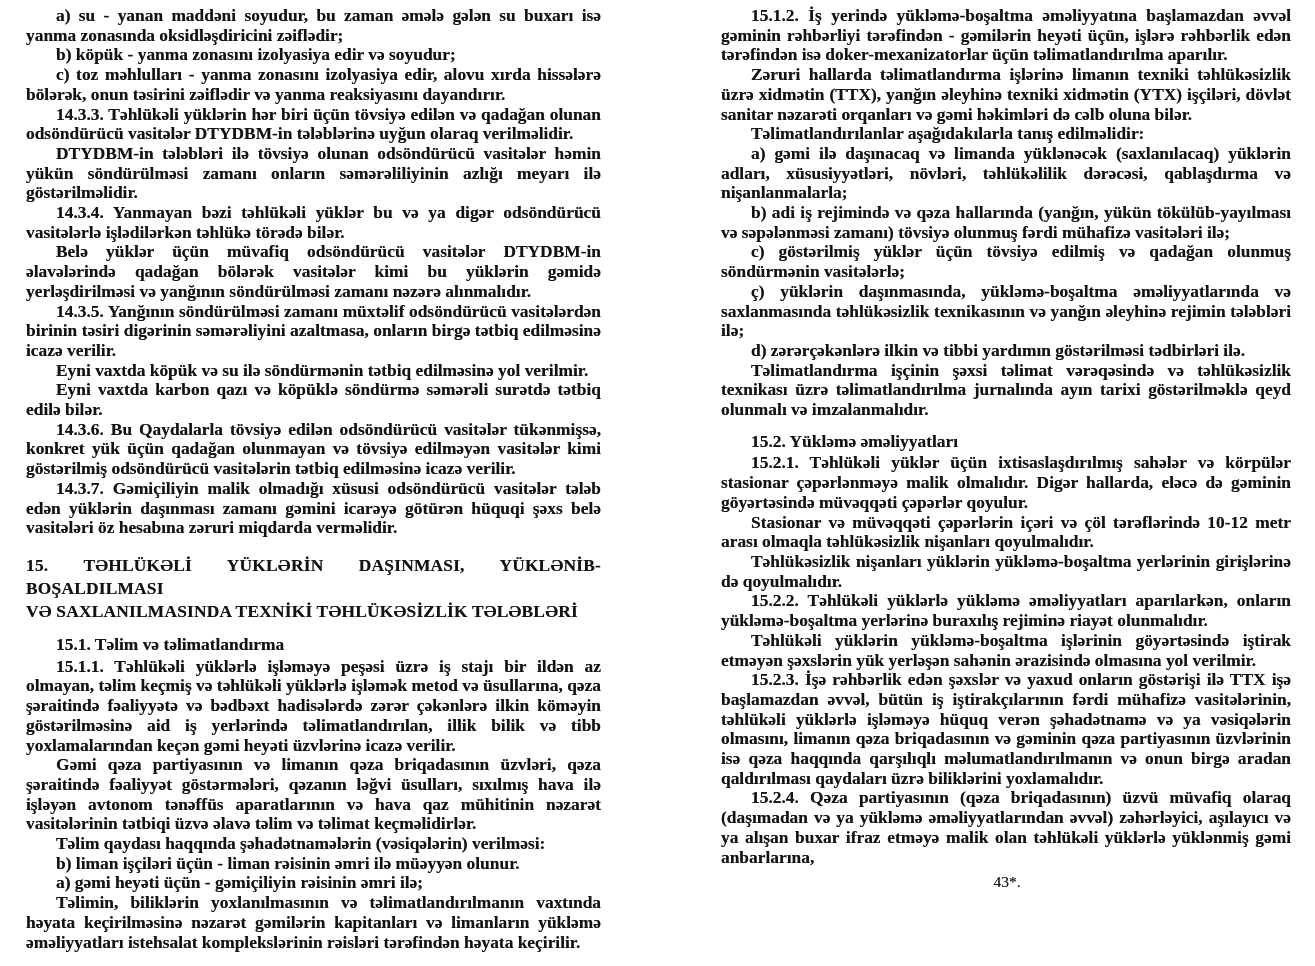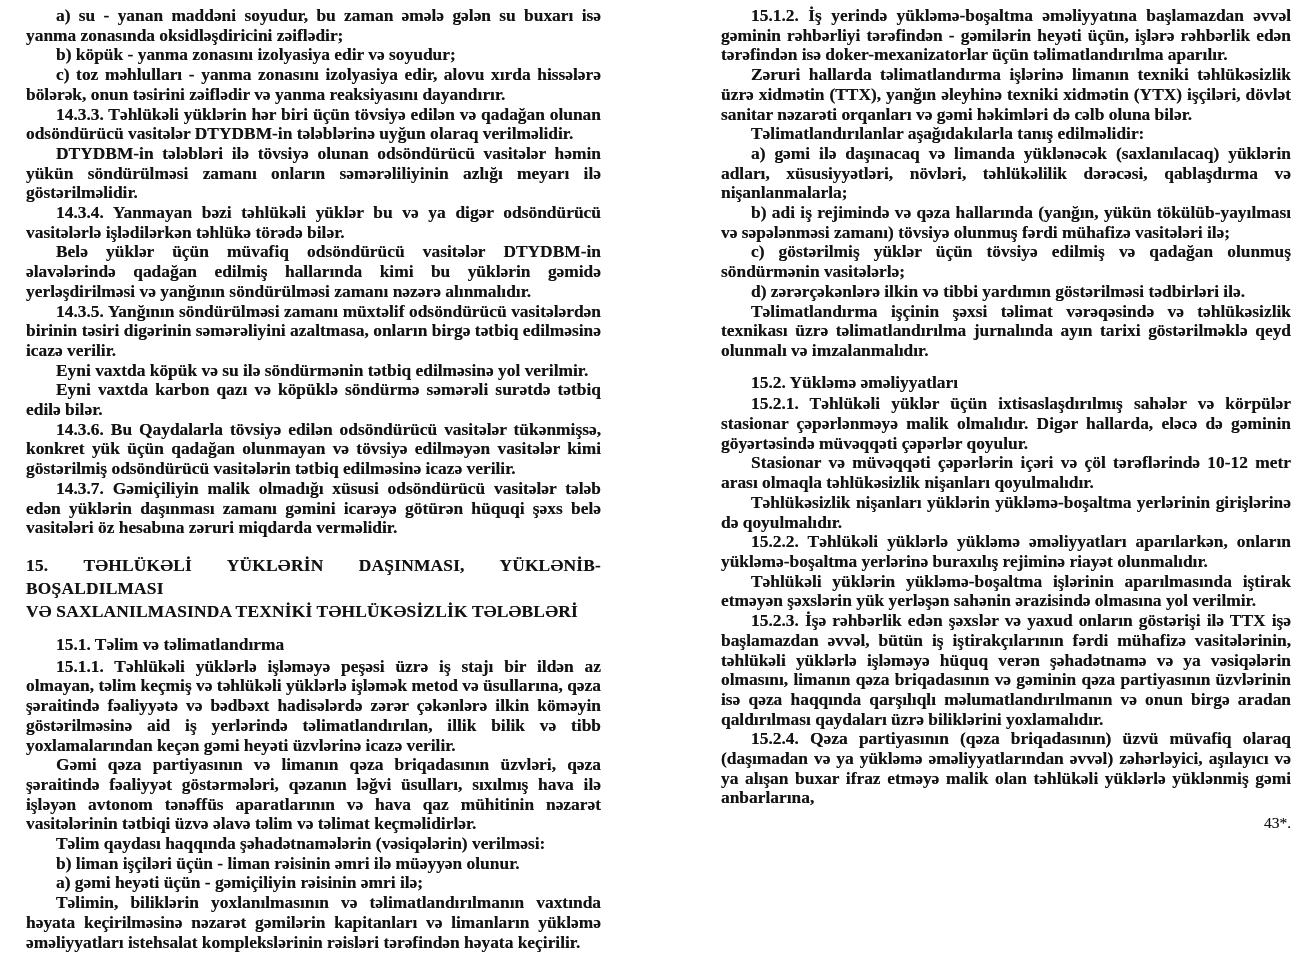--- a/index.html
+++ b/index.html
@@ -41,37 +41,37 @@
   .subheading {
     font-weight: bold !important;
     text-align: right;
     margin: 12px 0 2px 0 !important;
   }
   .footnote {
     font-size: 15.5px;
     line-height: 18px;
     margin-top: 6px;
     text-indent: 2px;
-    text-align: right;
+    text-align: center;
     text-shadow: 0 0 0.35px rgba(0,0,0,0.55);
   }
 </style>
 </head>
 <body>
 
 <div class="page">
 
   <div class="col col-left">
     <p>a) su - yanan maddəni soyudur, bu zaman əmələ gələn su buxarı isə yanma zonasında oksidləşdiricini zəiflədir;</p>
     <p>b) köpük - yanma zonasını izolyasiya edir və soyudur;</p>
     <p>c) toz məhlulları - yanma zonasını izolyasiya edir, alovu xırda hissələrə bölərək, onun təsirini zəiflədir və yanma reaksiyasını dayandırır.</p>
     <p>14.3.3. Təhlükəli yüklərin hər biri üçün tövsiyə edilən və qadağan olunan odsöndürücü vasitələr DTYDBM-in tələblərinə uyğun olaraq verilməlidir.</p>
     <p>DTYDBM-in tələbləri ilə tövsiyə olunan odsöndürücü vasitələr həmin yükün söndürülməsi zamanı onların səmərəliliyinin azlığı meyarı ilə göstərilməlidir.</p>
     <p>14.3.4. Yanmayan bəzi təhlükəli yüklər bu və ya digər odsöndürücü vasitələrlə işlədilərkən təhlükə törədə bilər.</p>
-    <p>Belə yüklər üçün müvafiq odsöndürücü vasitələr DTYDBM-in əlavələrində qadağan edilmiş hallarında kimi bu yüklərin gəmidə yerləşdirilməsi və yanğının söndürülməsi zamanı nəzərə alınmalıdır.</p>
+    <p>Belə yüklər üçün müvafiq odsöndürücü vasitələr DTYDBM-in əlavələrində qadağan bölərək vasitələr kimi bu yüklərin gəmidə yerləşdirilməsi və yanğının söndürülməsi zamanı nəzərə alınmalıdır.</p>
     <p>14.3.5. Yanğının söndürülməsi zamanı müxtəlif odsöndürücü vasitələrdən birinin təsiri digərinin səmərəliyini azaltmasa, onların birgə tətbiq edilməsinə icazə verilir.</p>
     <p>Eyni vaxtda köpük və su ilə söndürmənin tətbiq edilməsinə yol verilmir.</p>
     <p>Eyni vaxtda karbon qazı və köpüklə söndürmə səmərəli surətdə tətbiq edilə bilər.</p>
     <p>14.3.6. Bu Qaydalarla tövsiyə edilən odsöndürücü vasitələr tükənmişsə, konkret yük üçün qadağan olunmayan və tövsiyə edilməyən vasitələr kimi göstərilmiş odsöndürücü vasitələrin tətbiq edilməsinə icazə verilir.</p>
     <p>14.3.7. Gəmiçiliyin malik olmadığı xüsusi odsöndürücü vasitələr tələb edən yüklərin daşınması zamanı gəmini icarəyə götürən hüquqi şəxs belə vasitələri öz hesabına zəruri miqdarda verməlidir.</p>
     <h2 class="section-heading">
       <span>15. TƏHLÜKƏLİ YÜKLƏRİN DAŞINMASI, YÜKLƏNİB-BOŞALDILMASI</span>
       <span>VƏ SAXLANILMASINDA TEXNİKİ TƏHLÜKƏSİZLİK TƏLƏBLƏRİ</span>
     </h2>
     <h3 class="subheading">15.1. Təlim və təlimatlandırma</h3>
@@ -83,26 +83,27 @@
     <p>Təlimin, biliklərin yoxlanılmasının və təlimatlandırılmanın vaxtında həyata keçirilməsinə nəzarət gəmilərin kapitanları və limanların yükləmə əməliyyatları istehsalat komplekslərinin rəisləri tərəfindən həyata keçirilir.</p>
   </div>
 
   <div class="col col-right">
     <p>15.1.2. İş yerində yükləmə-boşaltma əməliyyatına başlamazdan əvvəl gəminin rəhbərliyi tərəfindən - gəmilərin heyəti üçün, işlərə rəhbərlik edən tərəfindən isə doker-mexanizatorlar üçün təlimatlandırılma aparılır.</p>
     <p>Zəruri hallarda təlimatlandırma işlərinə limanın texniki təhlükəsizlik üzrə xidmətin (TTX), yanğın əleyhinə texniki xidmətin (YTX) işçiləri, dövlət sanitar nəzarəti orqanları və gəmi həkimləri də cəlb oluna bilər.</p>
     <p>Təlimatlandırılanlar aşağıdakılarla tanış edilməlidir:</p>
     <p>a) gəmi ilə daşınacaq və limanda yüklənəcək (saxlanılacaq) yüklərin adları, xüsusiyyətləri, növləri, təhlükəlilik dərəcəsi, qablaşdırma və nişanlanmalarla;</p>
     <p>b) adi iş rejimində və qəza hallarında (yanğın, yükün tökülüb-yayılması və səpələnməsi zamanı) tövsiyə olunmuş fərdi mühafizə vasitələri ilə;</p>
     <p>c) göstərilmiş yüklər üçün tövsiyə edilmiş və qadağan olunmuş söndürmənin vasitələrlə;</p>
+    <p>ç) yüklərin daşınmasında, yükləmə-boşaltma əməliyyatlarında və saxlanmasında təhlükəsizlik texnikasının və yanğın əleyhinə rejimin tələbləri ilə;</p>
     <p>d) zərərçəkənlərə ilkin və tibbi yardımın göstərilməsi tədbirləri ilə.</p>
     <p>Təlimatlandırma işçinin şəxsi təlimat vərəqəsində və təhlükəsizlik texnikası üzrə təlimatlandırılma jurnalında ayın tarixi göstərilməklə qeyd olunmalı və imzalanmalıdır.</p>
     <h3 class="subheading">15.2. Yükləmə əməliyyatları</h3>
     <p>15.2.1. Təhlükəli yüklər üçün ixtisaslaşdırılmış sahələr və körpülər stasionar çəpərlənməyə malik olmalıdır. Digər hallarda, eləcə də gəminin göyərtəsində müvəqqəti çəpərlər qoyulur.</p>
     <p>Stasionar və müvəqqəti çəpərlərin içəri və çöl tərəflərində 10-12 metr arası olmaqla təhlükəsizlik nişanları qoyulmalıdır.</p>
     <p>Təhlükəsizlik nişanları yüklərin yükləmə-boşaltma yerlərinin girişlərinə də qoyulmalıdır.</p>
     <p>15.2.2. Təhlükəli yüklərlə yükləmə əməliyyatları aparılarkən, onların yükləmə-boşaltma yerlərinə buraxılış rejiminə riayət olunmalıdır.</p>
-    <p>Təhlükəli yüklərin yükləmə-boşaltma işlərinin aparılmasında iştirak etməyən şəxslərin yük yerləşən sahənin ərazisində olmasına yol verilmir.</p>
+    <p>Təhlükəli yüklərin yükləmə-boşaltma işlərinin göyərtəsində iştirak etməyən şəxslərin yük yerləşən sahənin ərazisində olmasına yol verilmir.</p>
     <p>15.2.3. İşə rəhbərlik edən şəxslər və yaxud onların göstərişi ilə TTX işə başlamazdan əvvəl, bütün iş iştirakçılarının fərdi mühafizə vasitələrinin, təhlükəli yüklərlə işləməyə hüquq verən şəhadətnamə və ya vəsiqələrin olmasını, limanın qəza briqadasının və gəminin qəza partiyasının üzvlərinin isə qəza haqqında qarşılıqlı məlumatlandırılmanın və onun birgə aradan qaldırılması qaydaları üzrə biliklərini yoxlamalıdır.</p>
     <p>15.2.4. Qəza partiyasının (qəza briqadasının) üzvü müvafiq olaraq (daşımadan və ya yükləmə əməliyyatlarından əvvəl) zəhərləyici, aşılayıcı və ya alışan buxar ifraz etməyə malik olan təhlükəli yüklərlə yüklənmiş gəmi anbarlarına,</p>
     <div class="footnote">43*.</div>
   </div>
 
 </div>
 
 </body></html>

